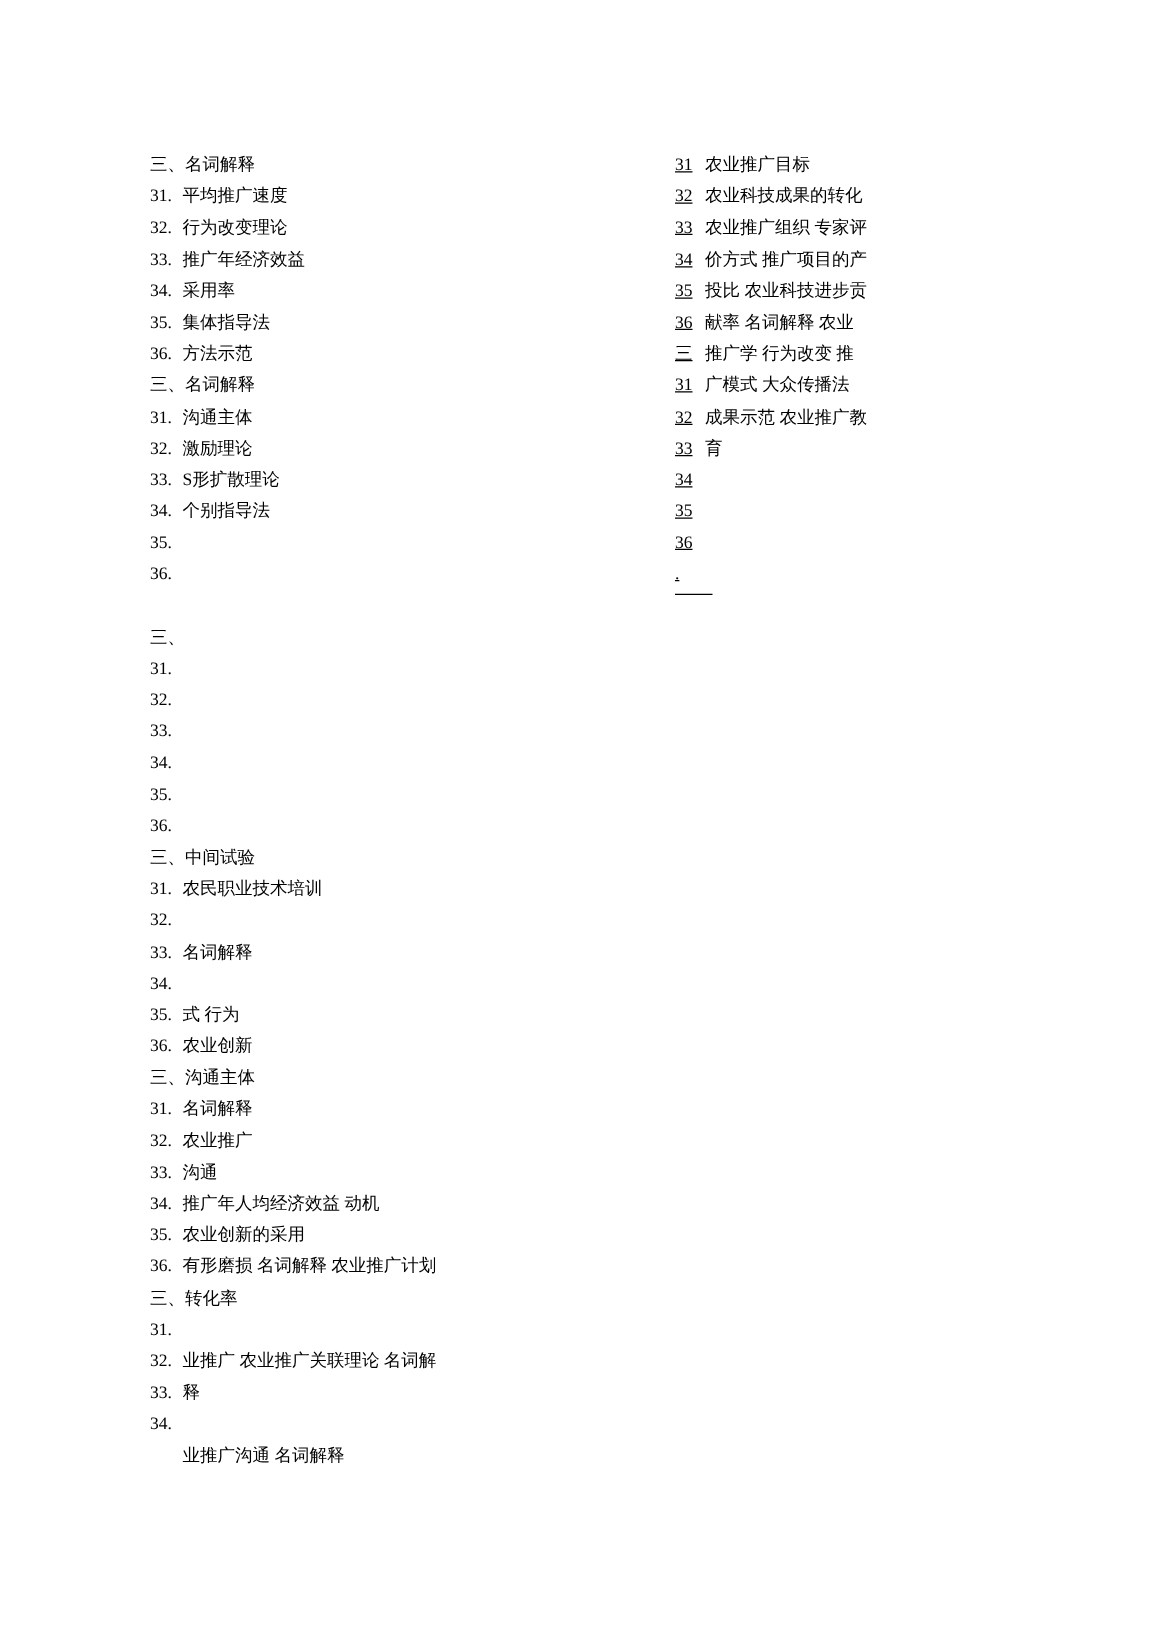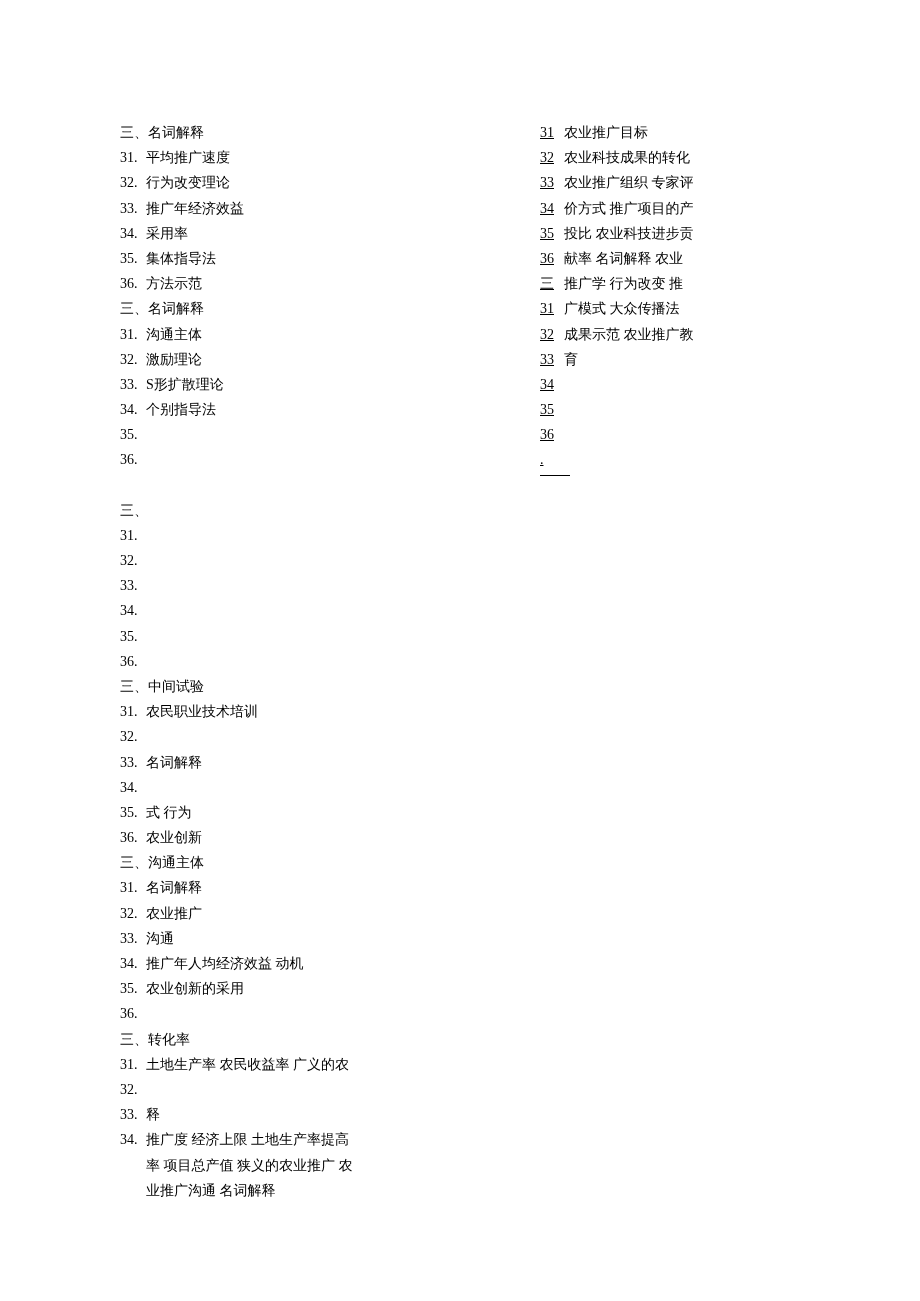--- a/index.html
+++ b/index.html
@@ -192,43 +192,42 @@
     <div class="line">
         <span class="num">34.</span>
         <span class="text">推广年人均经济效益 动机</span>
       </div>
     <div class="line">
         <span class="num">35.</span>
         <span class="text">农业创新的采用</span>
       </div>
     <div class="line">
         <span class="num">36.</span>
+        <span class="text">有形磨损 名词解释 农业推广计划</span>
       </div>
     <div class="line">
         <span class="num">三、</span>
         <span class="text">转化率</span>
       </div>
     <div class="line">
         <span class="num">31.</span>
-        <span class="text">土地生产率 农民收益率 广义的农</span>
-      </div>
-    <div class="line">
-        <span class="num">32.</span>
+      </div>
+    <div class="line">
+        <span class="num">32.</span>
+        <span class="text">业推广 农业推广关联理论 名词解</span>
       </div>
     <div class="line">
         <span class="num">33.</span>
         <span class="text">释</span>
       </div>
     <div class="line">
         <span class="num">34.</span>
-        <span class="text">推广度 经济上限 土地生产率提高</span>
       </div>
     <div class="line">
         <span class="num"></span>
-        <span class="text">率 项目总产值 狭义的农业推广 农</span>
       </div>
     <div class="line">
         <span class="num"></span>
         <span class="text">业推广沟通 名词解释</span>
       </div>
   </div>
 
   <div class="col-right">
     <div class="line right-col-line">
         <span class="num">31</span>

